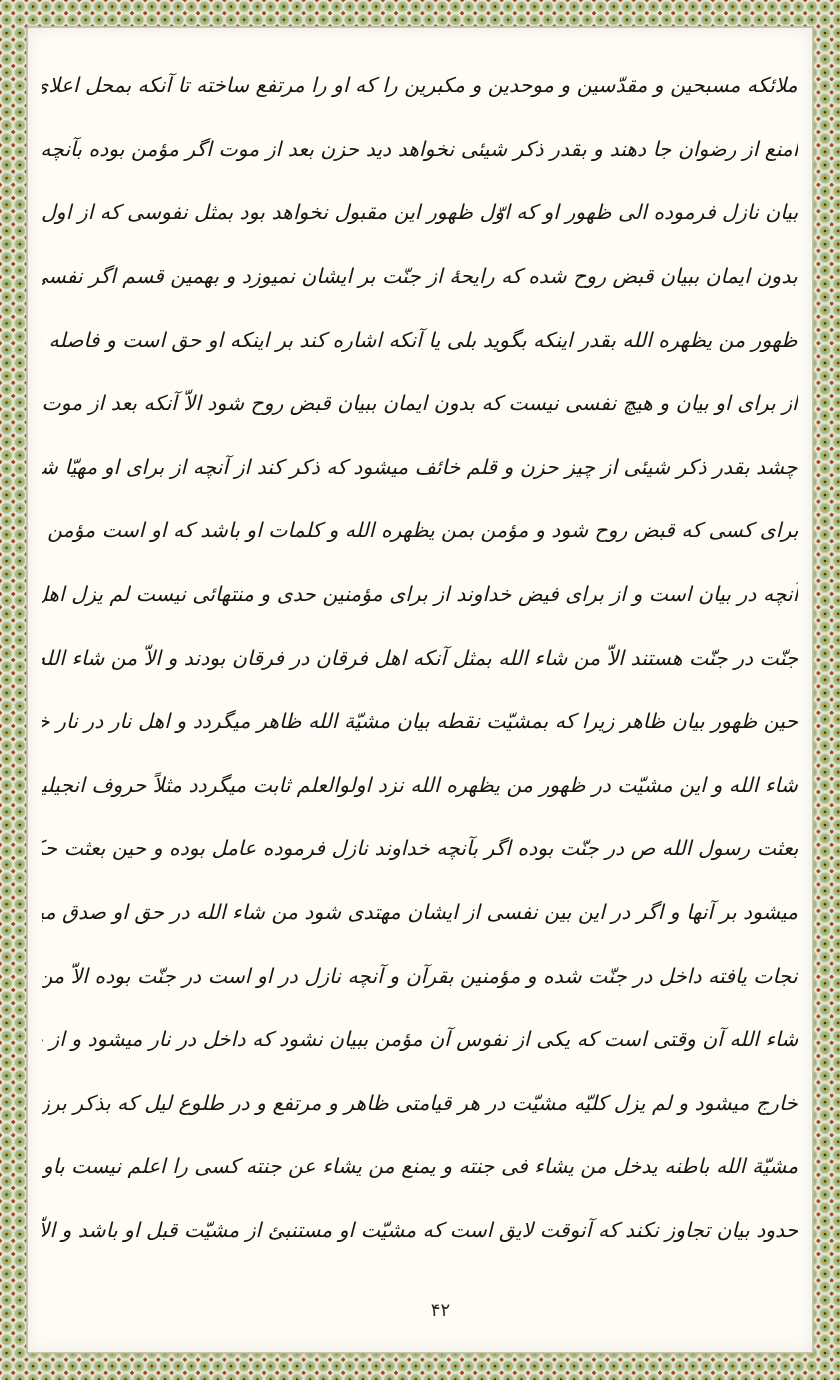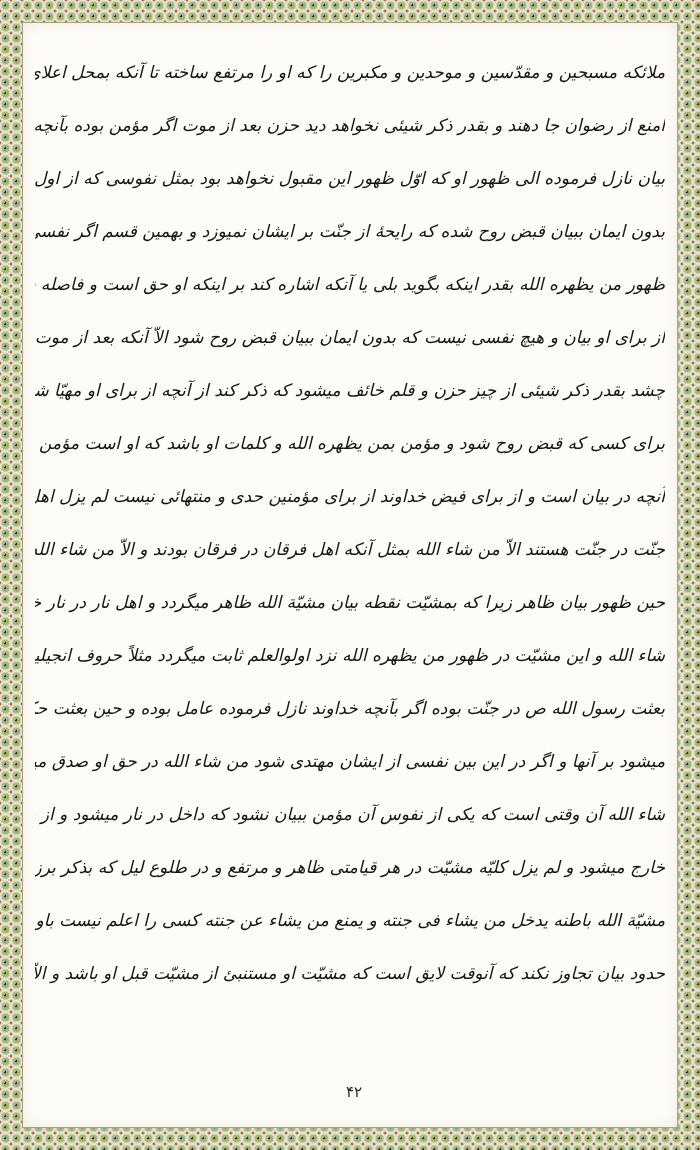--- a/index.html
+++ b/index.html
@@ -47,21 +47,21 @@
     color: #181510;
     white-space: nowrap;
     overflow: hidden;
     text-align: justify;
     text-align-last: justify;
     font-style: italic; 
   }
   .page-number {
     position: absolute;
     bottom: 26px;
-    left: 4px;
+    left: 17px;
     width: 100%;
     text-align: center;
     font-size: 15px;
     font-style: normal;
     color: #2a261d;
     direction: rtl;
   }
 </style>
 </head>
 <body>
@@ -76,20 +76,21 @@
       <div class="line">ظهور من يظهره الله بقدر اينكه بگويد بلی يا آنكه اشاره كند بر اينكه او حق است و فاصله شود ثمر نمی بخشد</div>
       <div class="line">از برای او بيان و هيچ نفسی نيست كه بدون ايمان ببيان قبض روح شود الاّ آنكه بعد از موت نمی</div>
       <div class="line">چشد بقدر ذكر شيئی از چيز حزن و قلم خائف ميشود كه ذكر كند از آنچه از برای او مهيّا شده طوبی از</div>
       <div class="line">برای كسی كه قبض روح شود و مؤمن بمن يظهره الله و كلمات او باشد كه او است مؤمن ببيان و</div>
       <div class="line">آنچه در بيان است و از برای فيض خداوند از برای مؤمنين حدی و منتهائی نيست لم يزل اهل</div>
       <div class="line">جنّت در جنّت هستند الاّ من شاء الله بمثل آنكه اهل فرقان در فرقان بودند و الاّ من شاء الله در</div>
       <div class="line">حين ظهور بيان ظاهر زيرا كه بمشيّت نقطه بيان مشيّة الله ظاهر ميگردد و اهل نار در نار خالد الاّ من</div>
       <div class="line">شاء الله و اين مشيّت در ظهور من يظهره الله نزد اولوالعلم ثابت ميگردد مثلاً حروف انجيليه قبل از</div>
       <div class="line">بعثت رسول الله ص در جنّت بوده اگر بآنچه خداوند نازل فرموده عامل بوده و حين بعثت حكم نار</div>
       <div class="line">ميشود بر آنها و اگر در اين بين نفسی از ايشان مهتدی شود من شاء الله در حق او صدق ميكند كه از نار</div>
+      <div class="line">نجات يافته داخل در جنّت شده و مؤمنين بقرآن و آنچه نازل در او است در جنّت بوده الاّ من</div>
       <div class="line">شاء الله آن وقتی است كه يكی از نفوس آن مؤمن ببيان نشود كه داخل در نار ميشود و از جنّت</div>
       <div class="line">خارج ميشود و لم يزل كليّه مشيّت در هر قيامتی ظاهر و مرتفع و در طلوع ليل كه بذكر برزخ ذكر ميشود</div>
       <div class="line">مشيّة الله باطنه يدخل من يشاء فی جنته و يمنع من يشاء عن جنته كسی را اعلم نيست باو الاّ آنكه كسی كه از</div>
       <div class="line">حدود بيان تجاوز نكند كه آنوقت لايق است كه مشيّت او مستنبئ از مشيّت قبل او باشد و الاّ او</div>
     </div>
     <div class="page-number">۴۲</div>
   </div>
 </div>
 
 </body></html>

